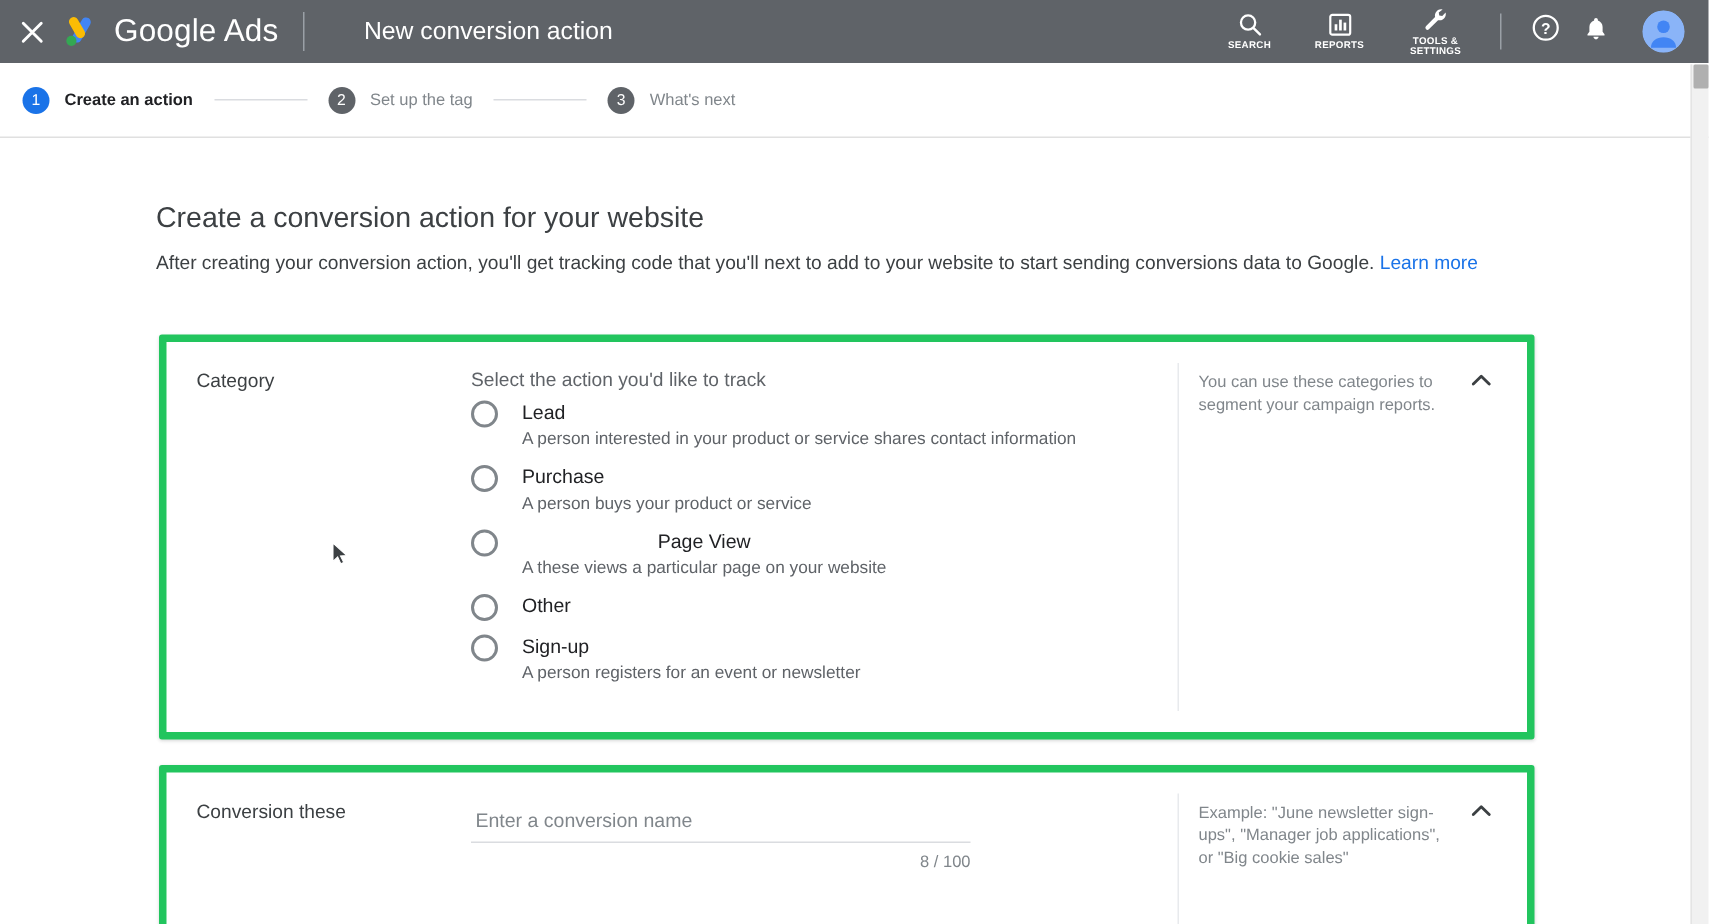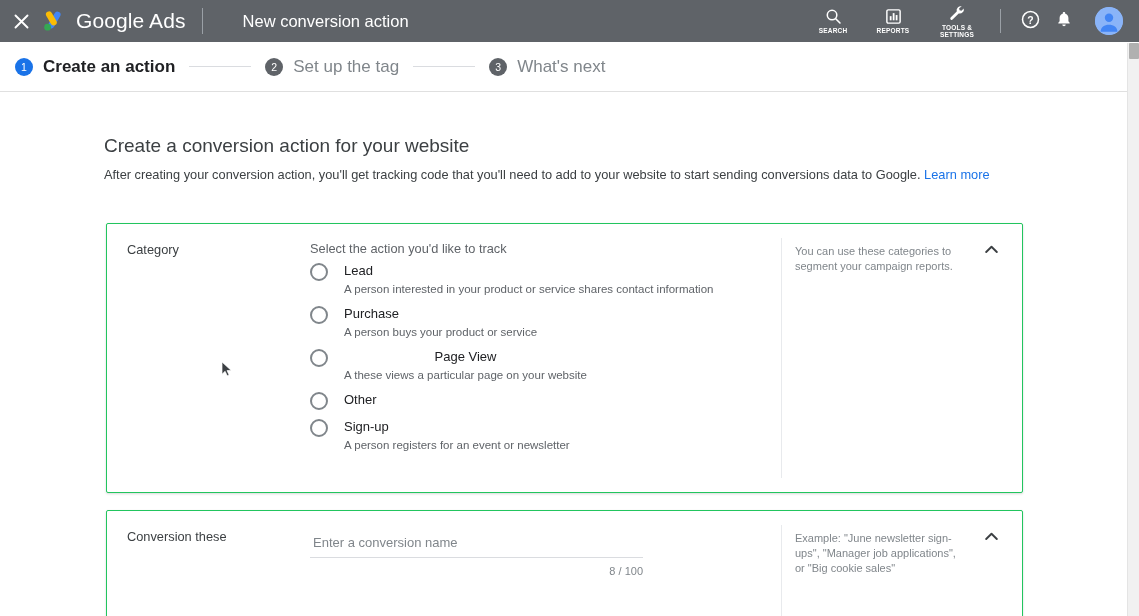--- a/index.html
+++ b/index.html
@@ -127,21 +127,21 @@
     border-radius: 50%;
     color: #ffffff;
     font-size: 10.5px;
     font-weight: 500;
     display: flex; align-items: center; justify-content: center;
     flex: 0 0 auto;
   }
   .step.active .step-num { background: #1a73e8; }
   .step.inactive .step-num { background: #5f6368; }
   .step-label {
-    font-size: 17px;
+    font-size: 11px;
     margin-left: 10px;
     white-space: nowrap;
   }
   .step.active .step-label { color: #202124; font-weight: 700; }
   .step.inactive .step-label { color: #80868b; font-weight: 400; }
   .step-connector {
     width: 62px;
     height: 1px;
     background: #dadce0;
     margin: 0 14px;
@@ -180,21 +180,21 @@
     text-decoration: none;
     cursor: pointer;
   }
 
   
   .card {
     position: absolute;
     left: 106px;
     width: 917px;
     background: #ffffff;
-    border: 1px solid #22c55e;
+    border: 5px solid #22c55e;
     border-radius: 2px;
     box-shadow: 0 1px 2px rgba(60,64,67,0.12), 0 1px 3px rgba(60,64,67,0.08);
   }
   #card-category { top: 112px; height: 270px; }
   #card-name     { top: 399px; height: 203px; }
 
   .card-inner {
     position: relative;
     width: 100%;
     height: 100%;
@@ -430,21 +430,21 @@
     <span class="step-num">3</span>
     <span class="step-label">What's next</span>
   </div>
 </div>
 
 <div class="content">
 
   <div class="page-heading">Create a conversion action for your website</div>
 
   <div class="page-desc">
-    <span>After creating your conversion action, you'll get tracking code that you'll need to add to your website to start sending conversions data to Google. </span><a href="#">Learn more</a>
+    <span>After creating your conversion action, you'll get tracking code that you'll next to add to your website to start sending conversions data to Google. </span><a href="#">Learn more</a>
   </div>
 
   <div class="card" id="card-category">
     <div class="card-inner">
       <div class="card-divider"></div>
 
       <div class="card-label" style="top:18px;">Category</div>
 
       <div class="field-title" style="top:17px;">Select the action you'd like to track</div>
 

